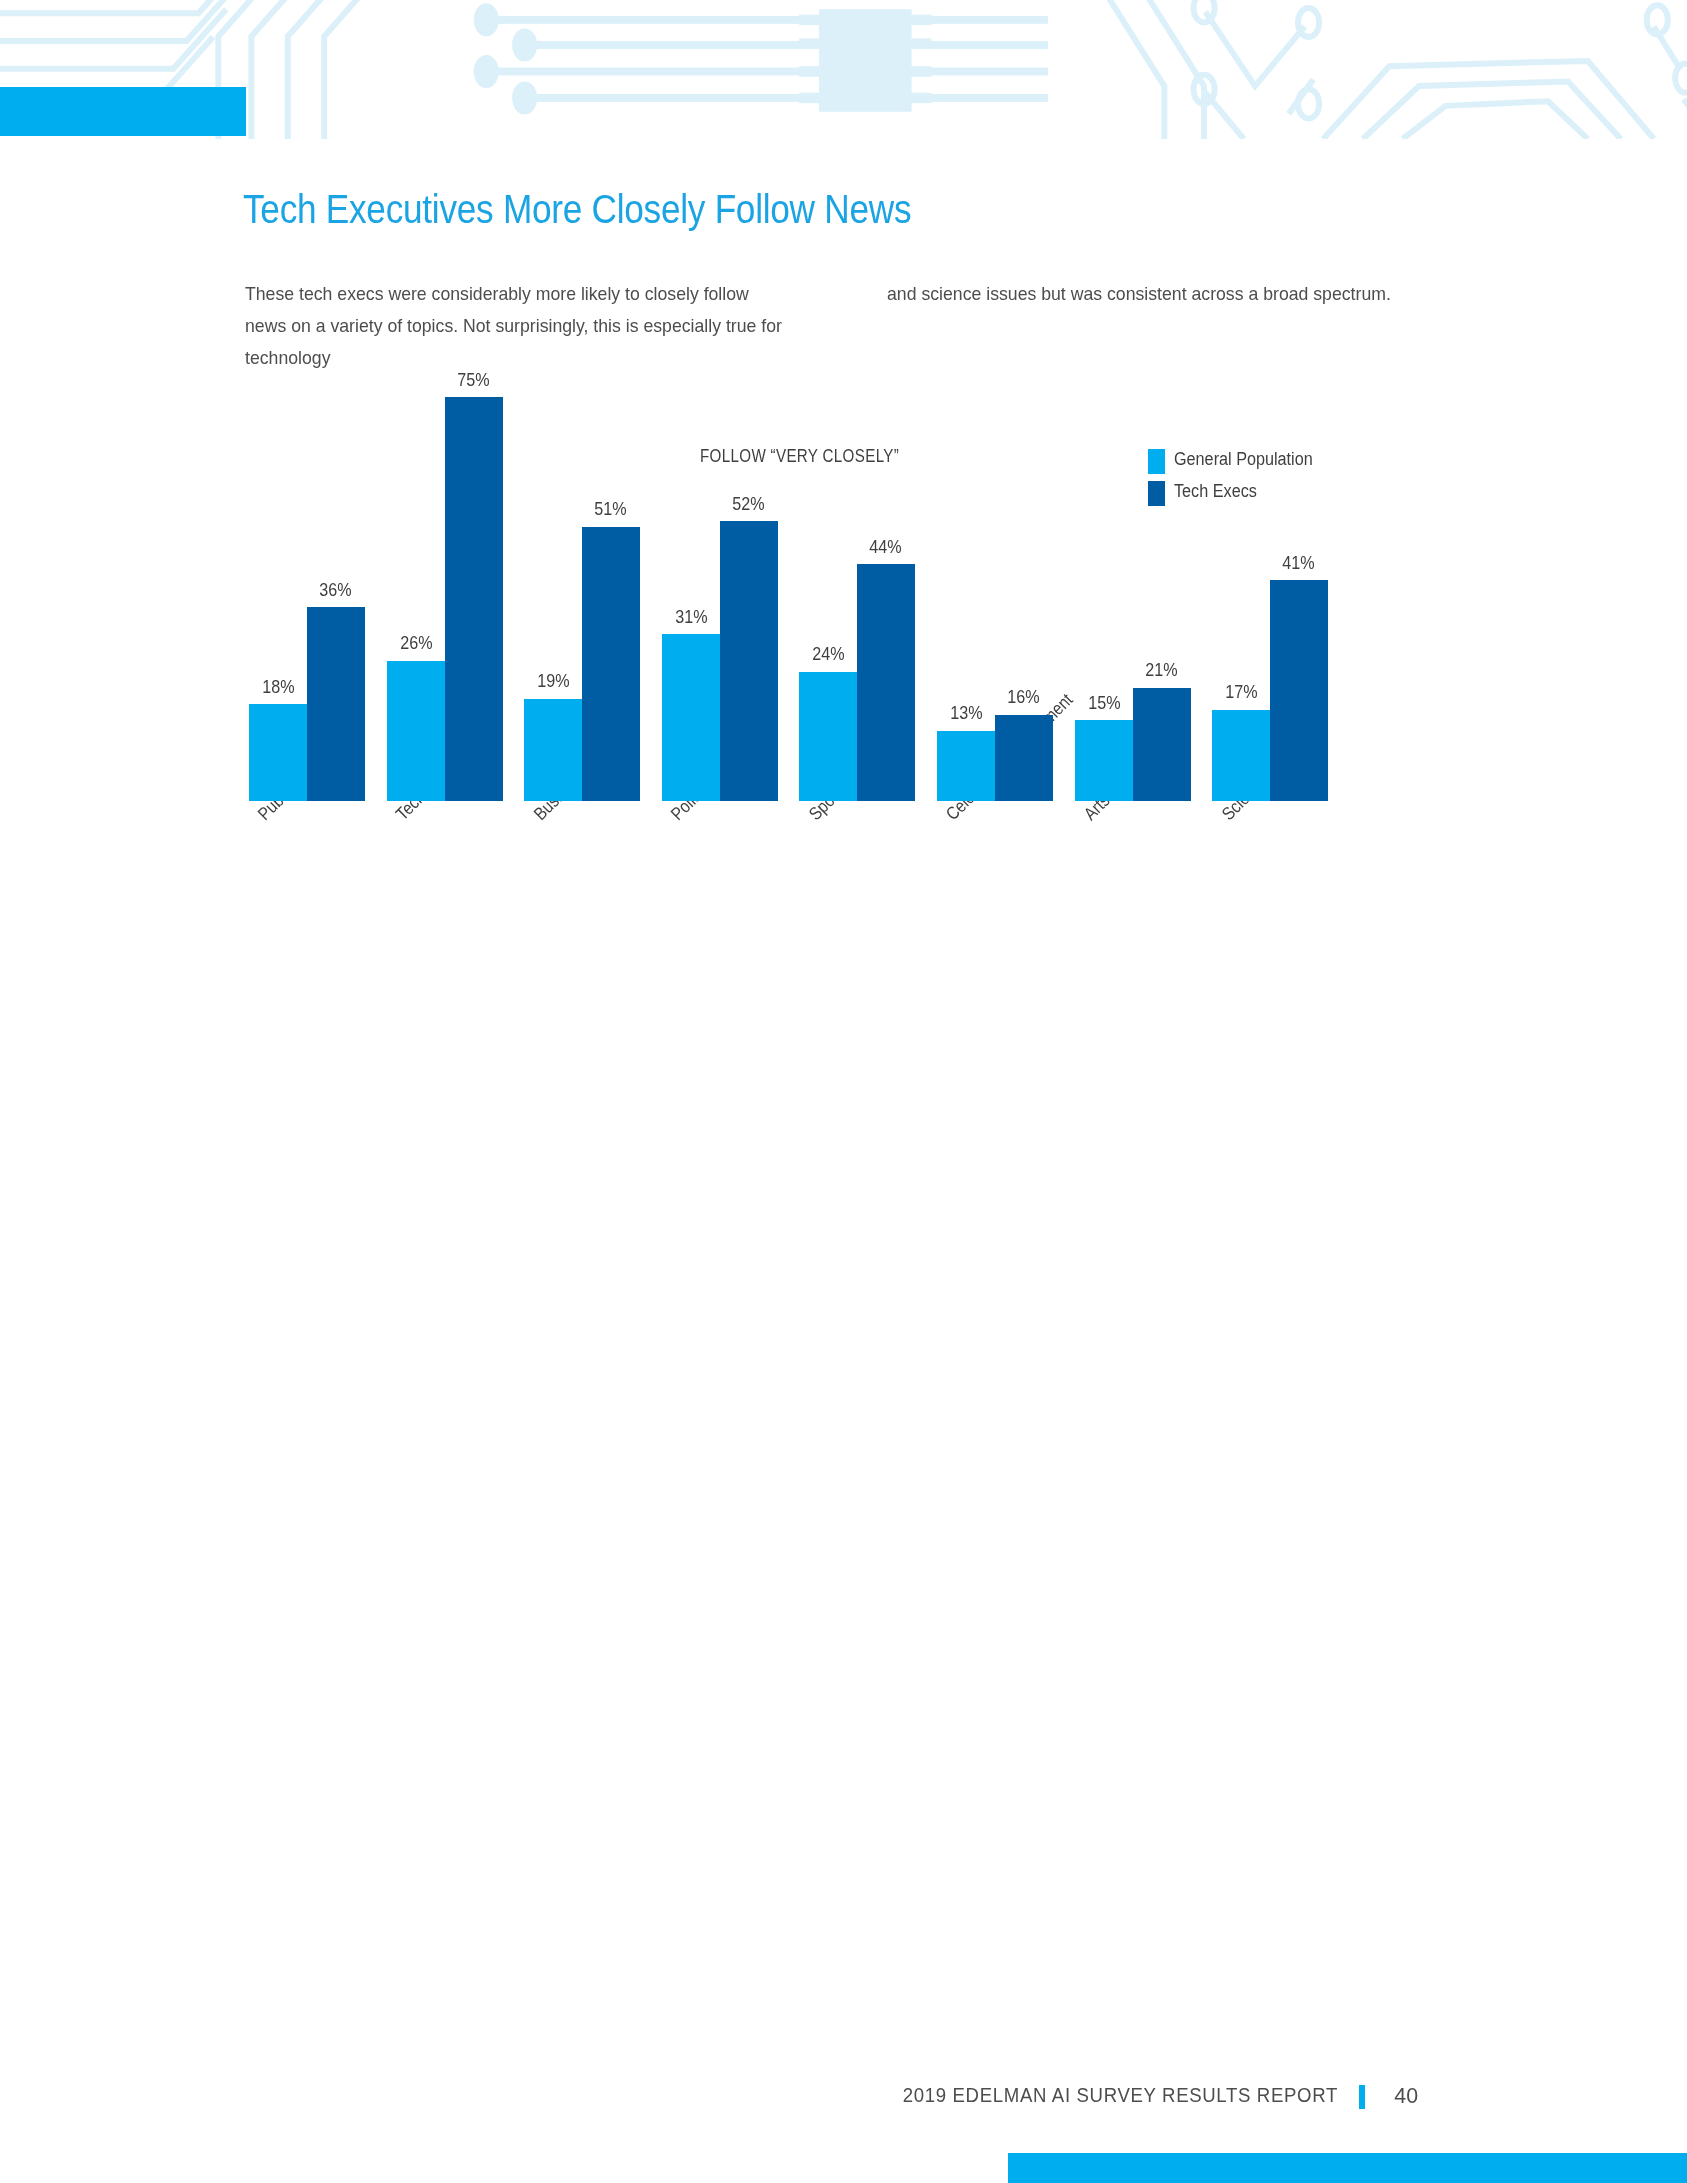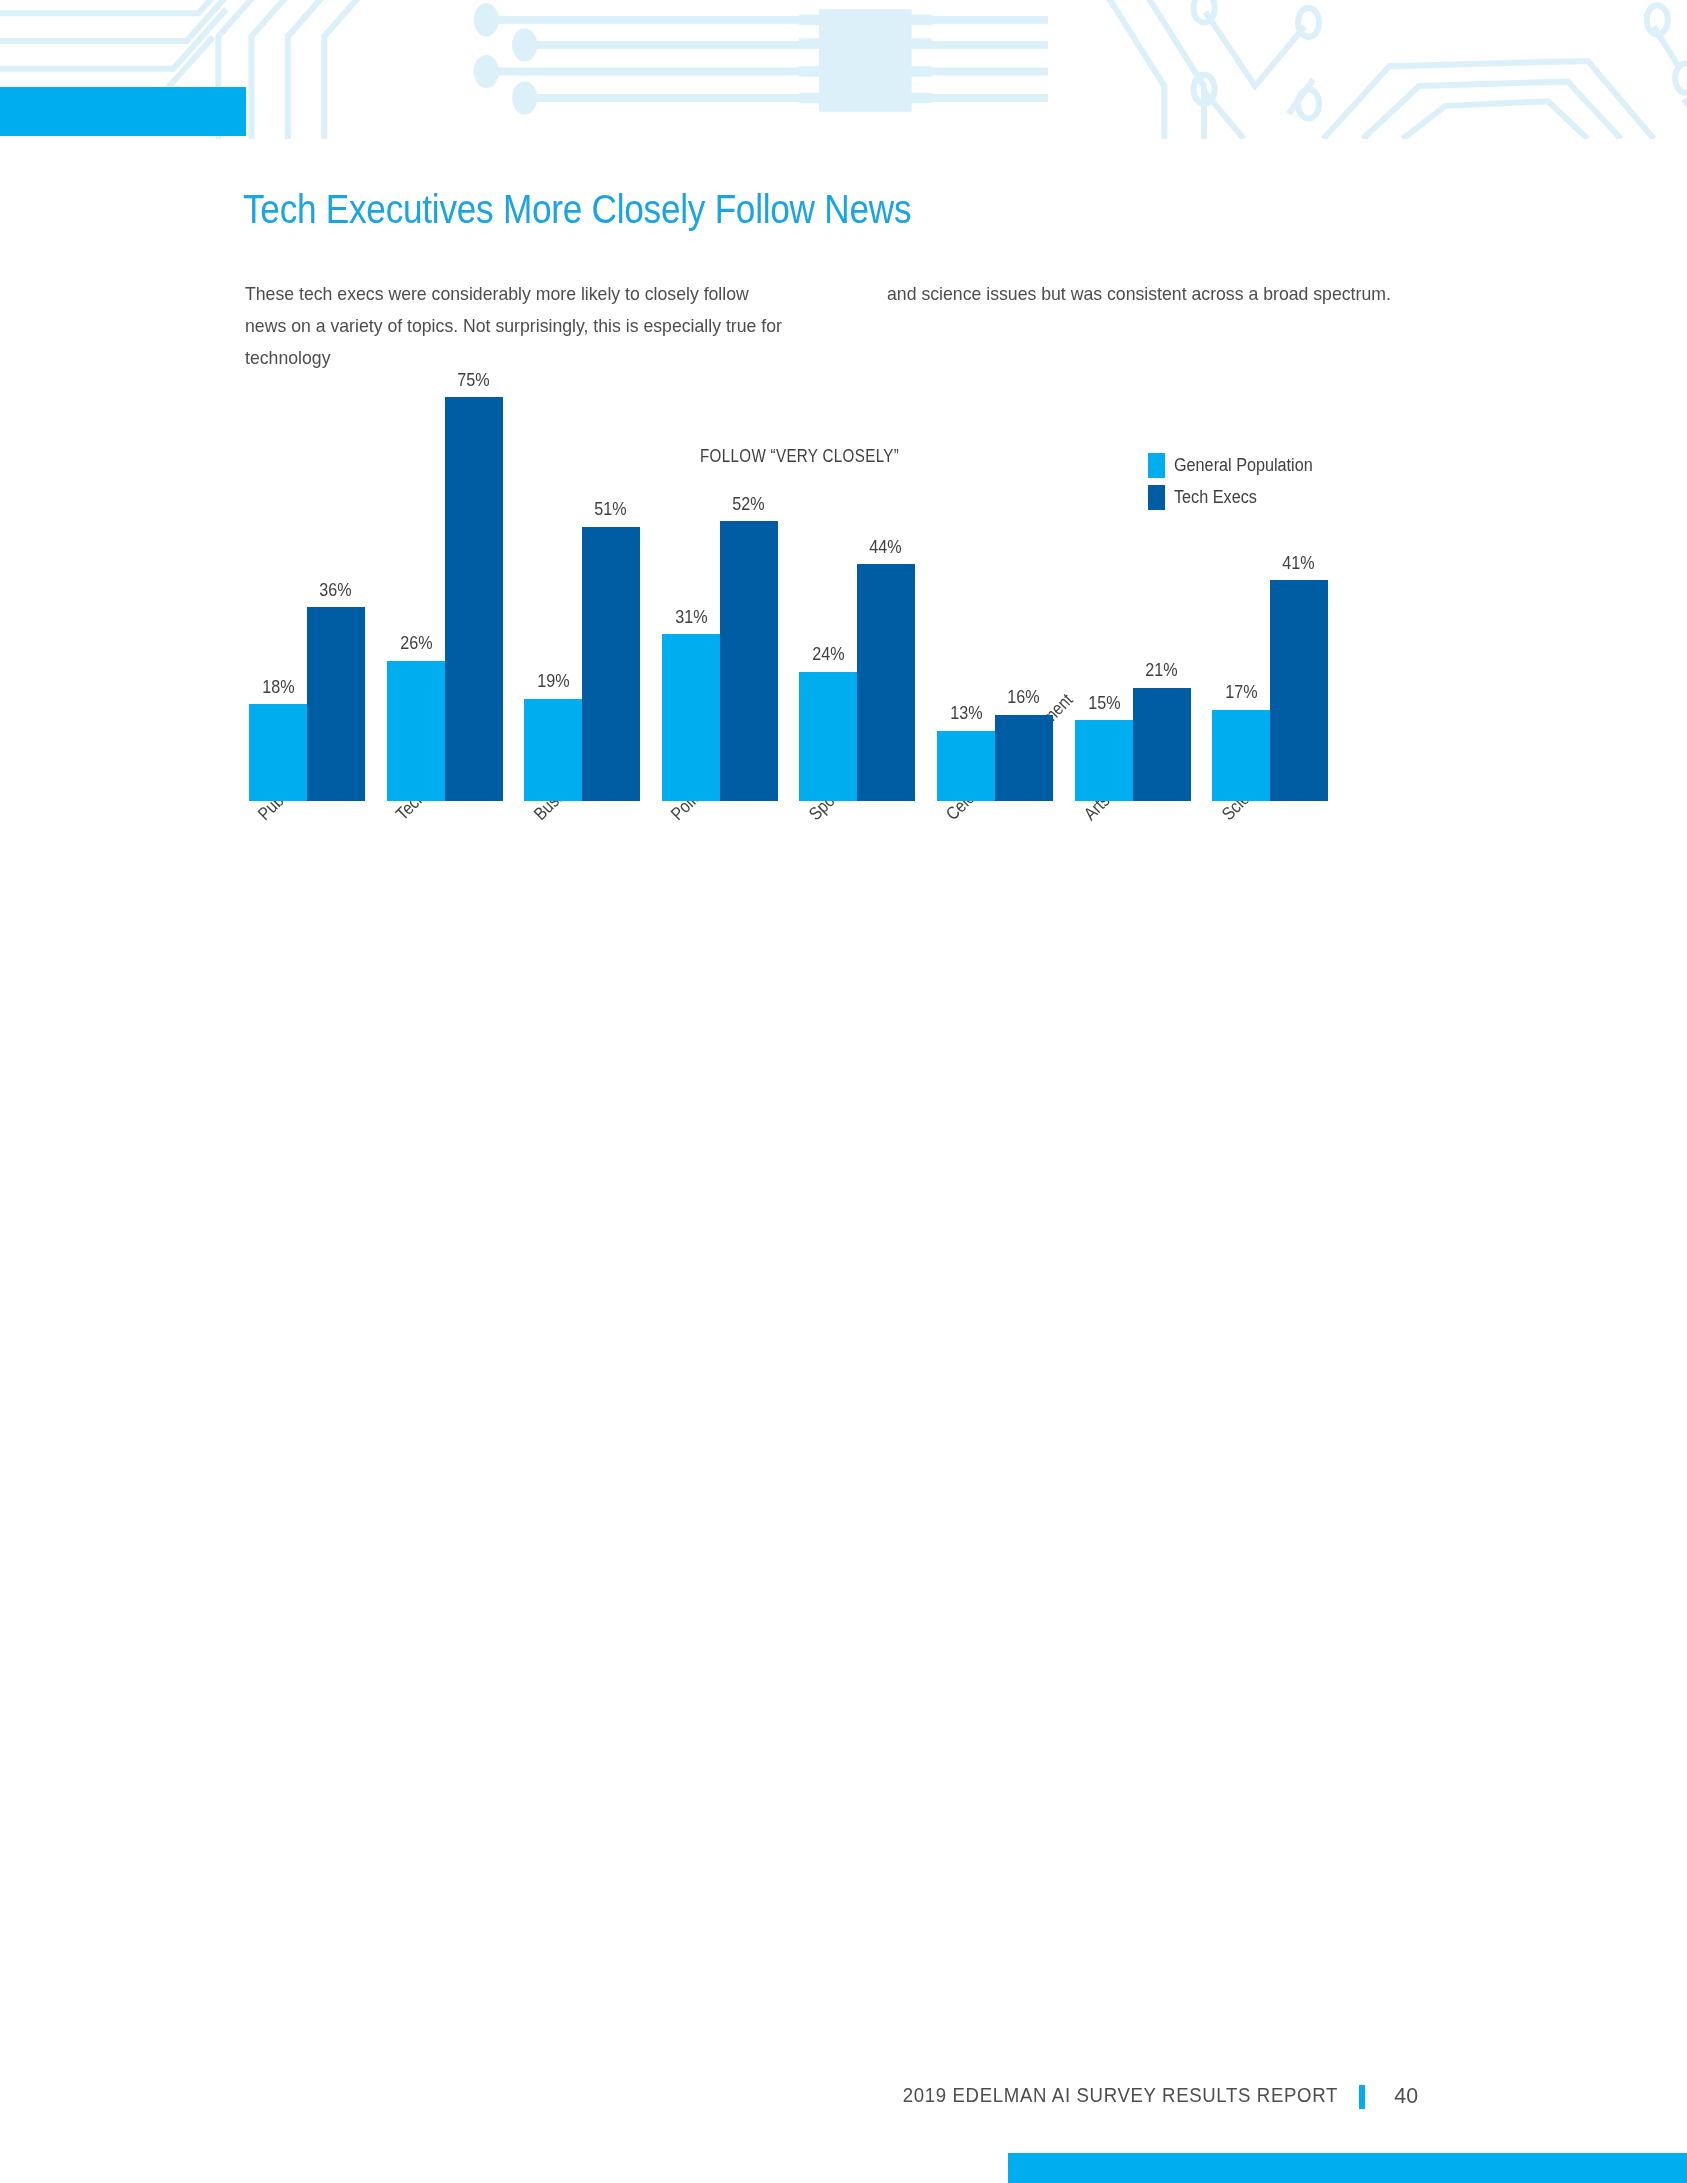--- a/index.html
+++ b/index.html
@@ -57,21 +57,21 @@
     color:#3f3f3f;
     transform:scaleX(0.82);
     transform-origin:left top;
     white-space:nowrap;
   }
 
   #chart-legend{
     position:absolute;left:1148px;top:449px;
   }
   .legend-row{
-    display:flex;align-items:center;height:32px;
+    display:flex;align-items:flex-start;height:32px;
   }
   .legend-swatch{
     width:17px;height:25px;margin-right:9.3px;flex:0 0 auto;
   }
   .legend-label{
     font-size:18px;color:#3f3f3f;
     transform:scaleX(0.9);transform-origin:left center;
     white-space:nowrap;
   }
 

